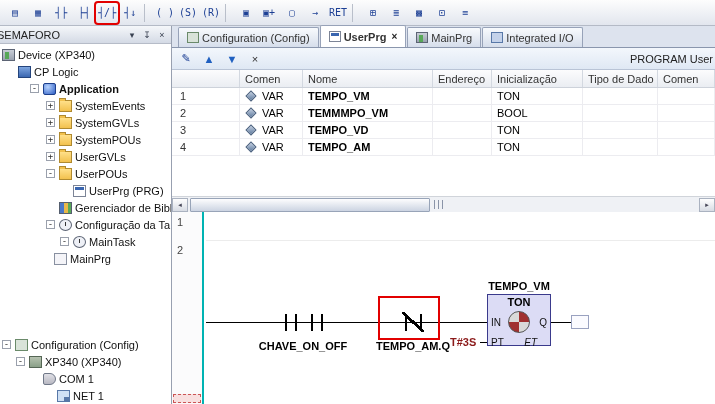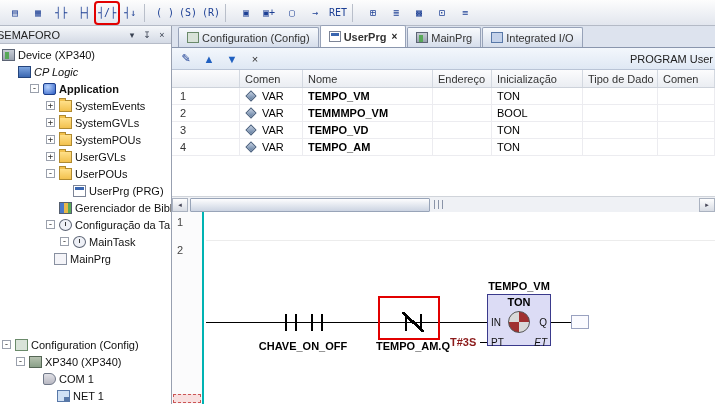--- a/index.html
+++ b/index.html
@@ -108,21 +108,21 @@
   .redbox{position:absolute;border:2px solid #e20000;}
   #rb-contact{left:206px;top:84px;width:62px;height:44px;}
   .inst-label{position:absolute;left:303px;top:68px;width:88px;text-align:center;font-weight:bold;}
   #ton-block{position:absolute;left:315px;top:82px;width:64px;height:52px;background:#dcdcf5;
     border:1px solid #3a3a8c;}
   .ton-title{text-align:center;font-weight:bold;margin-top:1px;}
   .pin{position:absolute;font-size:10px;color:#111;}
   .pin.in{left:3px;top:22px;}
   .pin.pt{left:3px;top:42px;}
   .pin.q{right:3px;top:22px;}
-  .pin.et{right:3px;top:42px;font-style:italic;}
+  .pin.et{right:13px;top:42px;font-style:italic;}
   .clock{position:absolute;left:50%;margin-left:-11px;top:16px;width:22px;height:22px;border-radius:50%;
     border:1px solid #555;
     background:conic-gradient(#a03030 0 25%,#d9d9d9 25% 50%,#a03030 50% 75%,#d9d9d9 75%);}
   .pt-value{position:absolute;left:278px;top:124px;width:30px;color:#8b1a1a;font-weight:bold;}
   .out-box{position:absolute;left:399px;top:103px;width:18px;height:14px;border:1px solid #9aa2c0;background:#fbfbff;}
   .net3-marker{position:absolute;left:1px;top:182px;width:28px;height:9px;border:1px dashed #cc5555;background:#f8e0e0;}
 </style>
 </head>
 <body>
 
@@ -163,21 +163,21 @@
           <span class="tt-btn">↧</span>
           <span class="tt-btn">×</span>
         </span>
     </div>
     <div id="tree-items">
         <div class="tree-item" style="padding-left: 2px;">
           <span class="exp hidden"></span>
           <span class="ti ic-device"></span>
           <span class="tl">Device (XP340)</span>
         </div>
-        <div class="tree-item" style="padding-left: 18px; font-style: italic;">
+        <div class="tree-item" style="padding-left: 18px;">
           <span class="exp hidden"></span>
           <span class="ti ic-cplogic"></span>
           <span class="tl">CP Logic</span>
         </div>
         <div class="tree-item" style="padding-left: 30px;">
           <span class="exp">-</span>
           <span class="ti ic-application"></span>
           <span class="tl b">Application</span>
         </div>
         <div class="tree-item" style="padding-left: 46px;">

